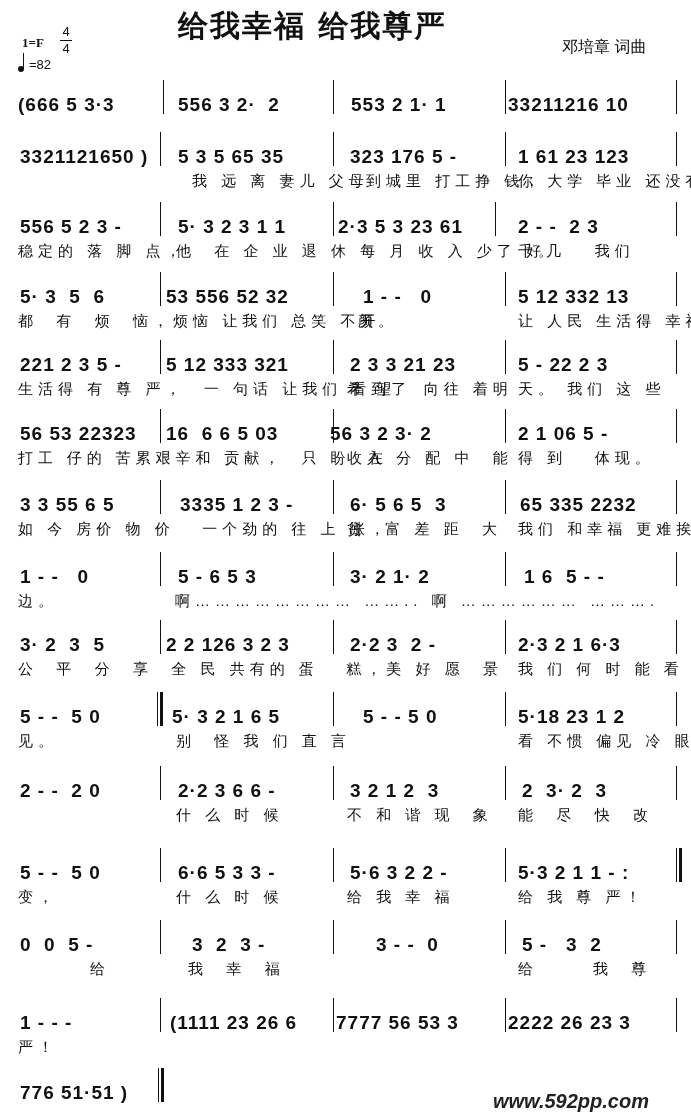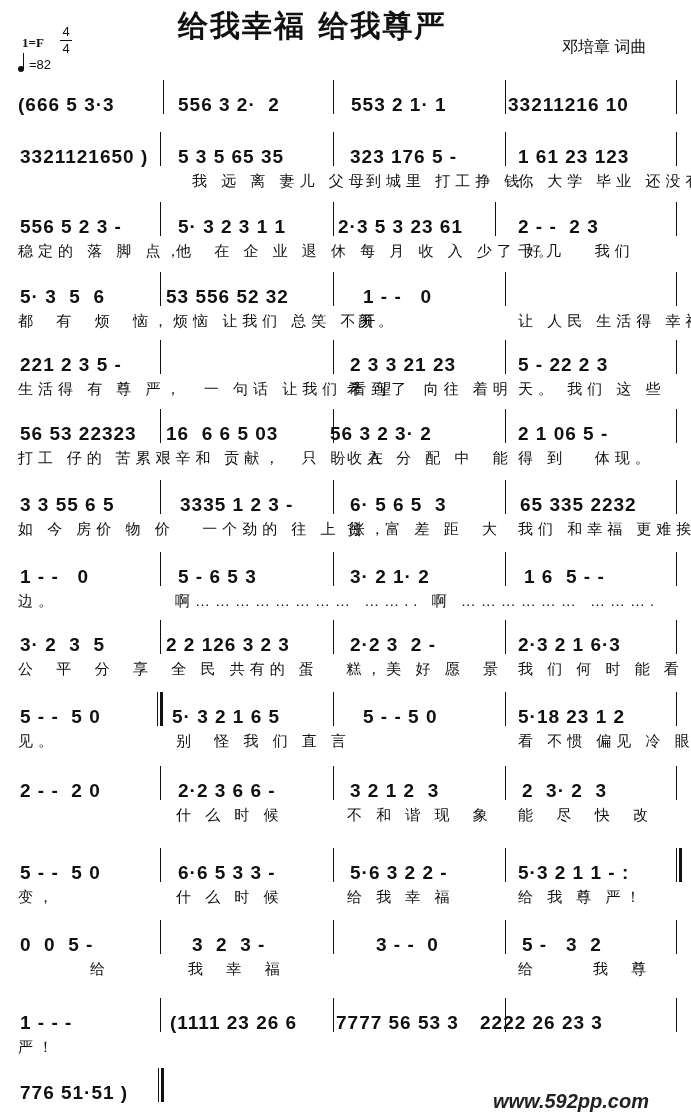--- a/index.html
+++ b/index.html
@@ -88,34 +88,36 @@
         <div class="lyric" style="left: 18px;">稳定的 落 脚 点，</div>
         <div class="lyric" style="left: 176px;">他  在 企 业 退 休 每 月 收 入 少了 好几</div>
         <div class="lyric" style="left: 518px;">千。    我们</div>
       </div>
     </div>
     <div class="row" style="top: 272px;">
       <div class="notes">
         <div class="measure" style="left: 20px;">5· 3  5  6</div>
         <div class="measure" style="left: 166px;">53 556 52 32</div>
         <div class="measure" style="left: 363px;">1 - -   0</div>
+        <div class="measure" style="left: 518px;">5 12 332 13</div>
         <div class="bar" style="left: 160px;"></div>
         <div class="bar" style="left: 333px;"></div>
         <div class="bar" style="left: 505px;"></div>
         <div class="bar" style="left: 676px;"></div>
       </div>
       <div class="lyrics">
         <div class="lyric" style="left: 18px;">都  有  烦  恼，烦恼 让我们 总笑 不开</div>
         <div class="lyric" style="left: 358px;">颜。</div>
         <div class="lyric" style="left: 518px;">让 人民 生活得 幸福</div>
       </div>
     </div>
     <div class="row" style="top: 340px;">
       <div class="notes">
         <div class="measure" style="left: 20px;">221 2 3 5 -</div>
+        <div class="measure" style="left: 166px;">5 12 333 321</div>
         <div class="measure" style="left: 350px;">2 3 3 21 23</div>
         <div class="measure" style="left: 518px;">5 - 22 2 3</div>
         <div class="bar" style="left: 160px;"></div>
         <div class="bar" style="left: 333px;"></div>
         <div class="bar" style="left: 505px;"></div>
         <div class="bar" style="left: 676px;"></div>
       </div>
       <div class="lyrics">
         <div class="lyric" style="left: 18px;">生活得 有 尊 严，  一 句话 让我们 看到了</div>
         <div class="lyric" style="left: 347px;">希 望   向往 着明</div>
@@ -255,21 +257,21 @@
         <div class="lyric" style="left: 90px;">给</div>
         <div class="lyric" style="left: 188px;">我  幸  福</div>
         <div class="lyric" style="left: 518px;">给      我  尊</div>
       </div>
     </div>
     <div class="row" style="top: 998px;">
       <div class="notes">
         <div class="measure" style="left: 20px;">1 - - -</div>
         <div class="measure" style="left: 170px;">(1111 23 26 6</div>
         <div class="measure" style="left: 336px;">7777 56 53 3</div>
-        <div class="measure" style="left: 480px;">2222 26 23 3</div>
+        <div class="measure" style="left: 508px;">2222 26 23 3</div>
         <div class="bar" style="left: 160px;"></div>
         <div class="bar" style="left: 333px;"></div>
         <div class="bar" style="left: 505px;"></div>
         <div class="bar" style="left: 676px;"></div>
       </div>
       <div class="lyrics">
         <div class="lyric" style="left: 18px;">严！</div>
       </div>
     </div>
     <div class="row" style="top: 1068px;">

